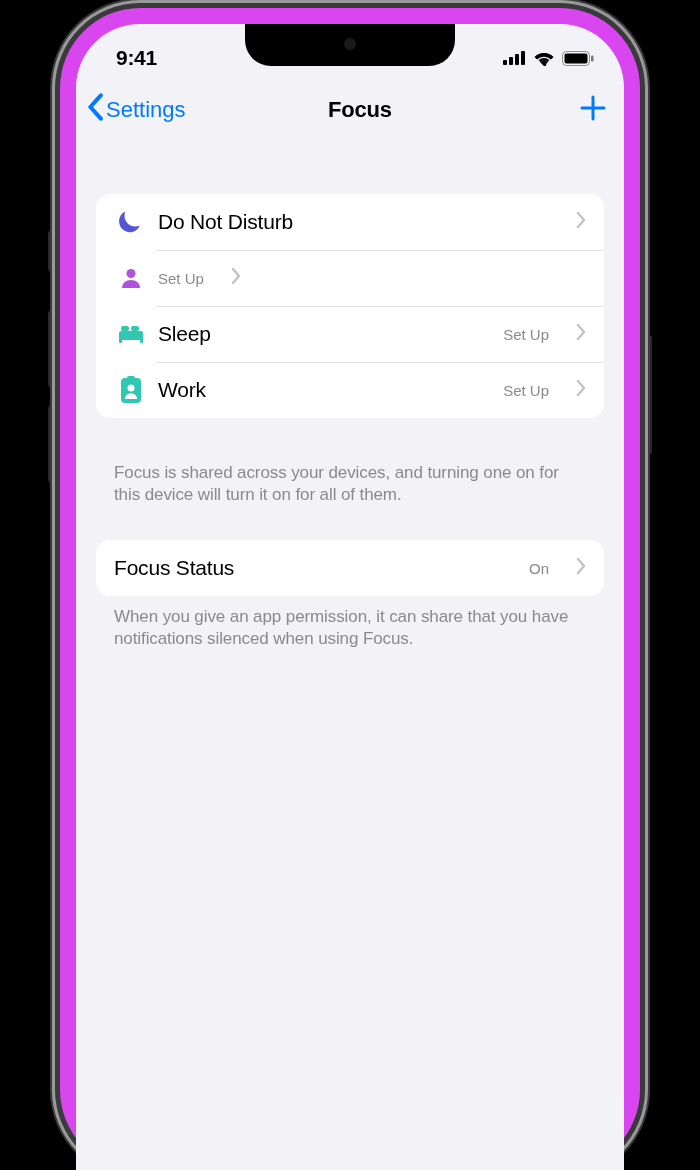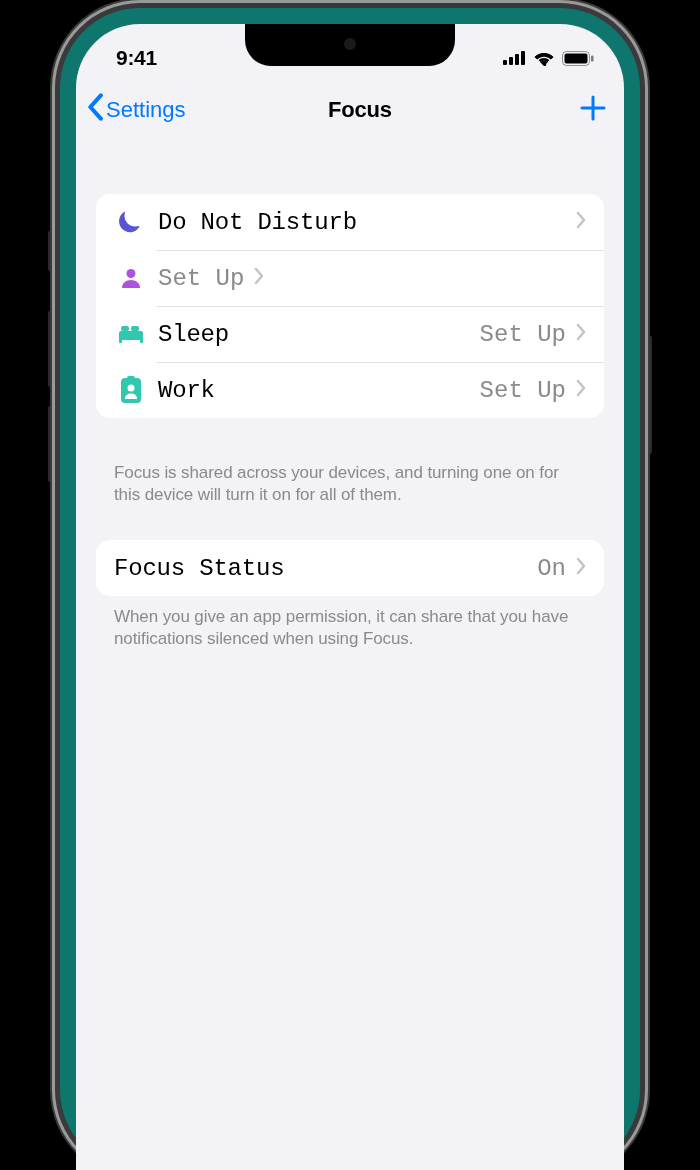--- a/index.html
+++ b/index.html
@@ -16,21 +16,21 @@
       position: relative;
       overflow: hidden;
     }
     
     .phone-frame {
       position: absolute;
       top: 8px;
       left: 60px;
       width: 580px;
       height: 1162px;
-      background: #0f766e;
+      background: #d946ef;
       border-radius: 80px;
       box-shadow: 0 0 0 5px #3a3a3c, 0 0 0 8px #999, 0 0 0 10px #3a3a3c;
     }
     .side-btn {
       position: absolute;
       background: #2a2a2c;
       border-radius: 4px;
     }
     .sb-left-1 { left: 48px; top: 230px; width: 8px; height: 42px; }
     .sb-left-2 { left: 48px; top: 310px; width: 8px; height: 78px; }
@@ -171,30 +171,28 @@
       width: 34px;
       height: 34px;
       display: flex;
       align-items: center;
       justify-content: center;
       margin-right: 10px;
       flex-shrink: 0;
     }
     .row-label {
       flex: 1;
-      font-size: 24px;
+      font-size: 21px;
       letter-spacing: -0.2px;
       color: #000;
-      font-family: Liberation Mono, monospace;
     }
     .row-detail {
-      font-size: 24px;
+      font-size: 15px;
       color: #8a8a8e;
-      margin-right: 10px;
-      font-family: Liberation Mono, monospace;
+      margin-right: 27px;
     }
     .row-chevron {
       color: #c4c4c6;
       flex-shrink: 0;
     }
     .footer-text {
       font-size: 17px;
       line-height: 22px;
       color: #8a8a8e;
       padding: 10px 18px 0 18px;

